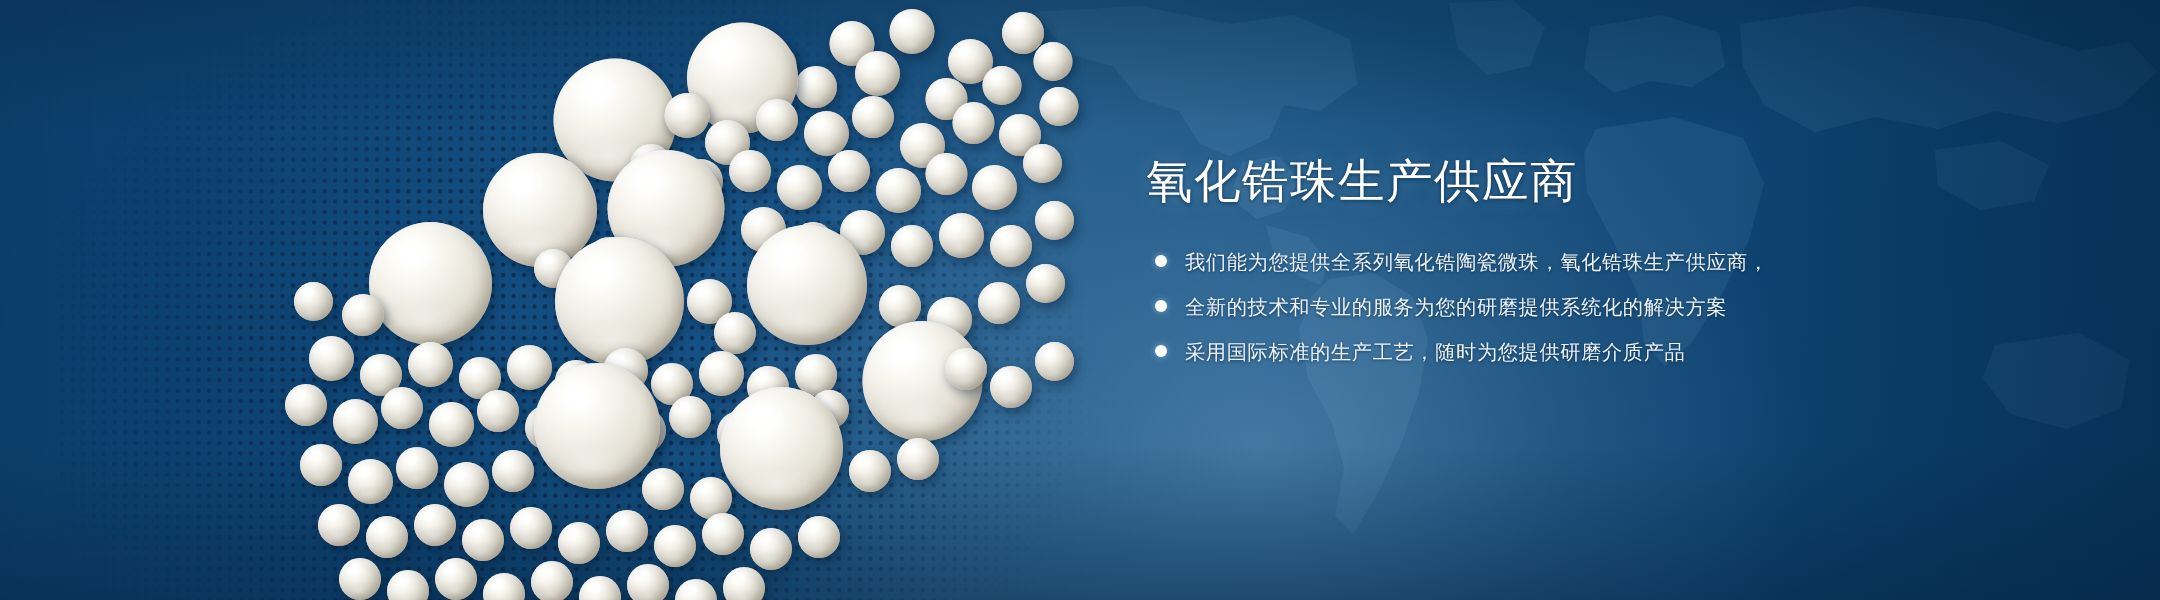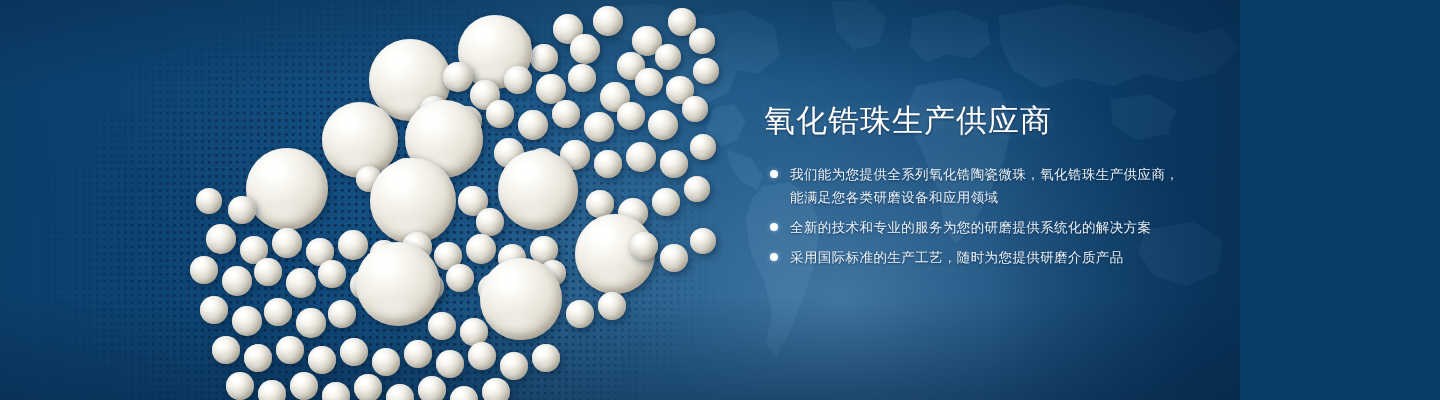--- a/index.html
+++ b/index.html
@@ -1,20 +1,20 @@
 <!DOCTYPE html>
 <html><head>
 <meta charset="utf-8">
 <style>
   html,body{margin:0;padding:0;background:#0a3c68;}
   *{box-sizing:border-box;}
 
   .banner{
     position:relative;
-    width:1240px;
+    width:1440px;
     height:400px;
     overflow:hidden;
     font-family:"Liberation Sans","DejaVu Sans",sans-serif;
     background:#4d7c0f;
   }
 
   
   .bg-base{
     position:absolute;inset:0;
     background:
@@ -267,21 +267,20 @@
       <div class="bead" style="left: 450px; top: 386px; width: 28px; height: 28px;"></div>
       <div class="bead" style="left: 482px; top: 378px; width: 28px; height: 28px;"></div>
     </div>
 
   <div class="copy">
     <h1 class="headline">氧化锆珠生产供应商</h1>
     <ul class="bullets">
         <li class="bullet">
           <span class="dot"></span>
           <span class="bullet-line">我们能为您提供全系列氧化锆陶瓷微珠，氧化锆珠生产供应商，</span>
-          <span class="bullet-line">能满足您各类研磨设备和应用领域</span>
         </li>
         <li class="bullet">
           <span class="dot"></span>
           <span class="bullet-line">全新的技术和专业的服务为您的研磨提供系统化的解决方案</span>
         </li>
         <li class="bullet">
           <span class="dot"></span>
           <span class="bullet-line">采用国际标准的生产工艺，随时为您提供研磨介质产品</span>
         </li>
       </ul>

